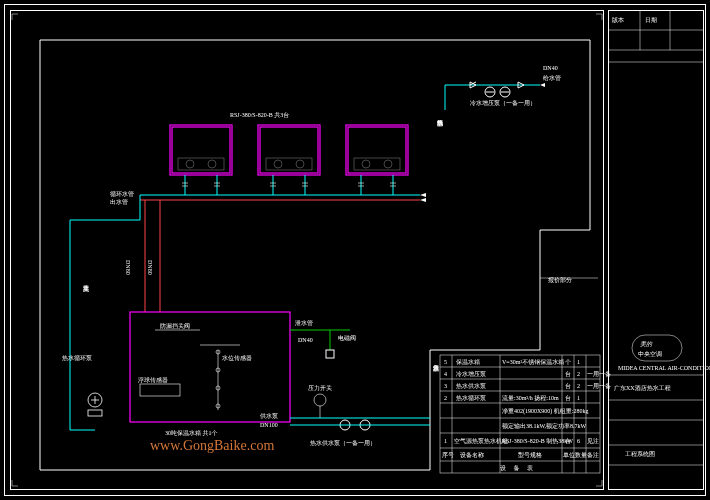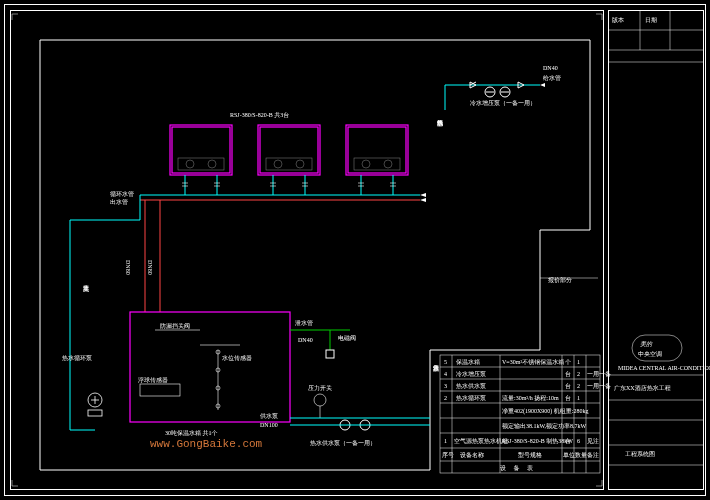--- a/index.html
+++ b/index.html
@@ -3,21 +3,21 @@
 <meta charset="utf-8">
 <style>
 *{margin:0;padding:0;box-sizing:border-box}
 body{background:#000;font-family:"SimSun",serif;overflow:hidden;width:710px;height:500px;position:relative}
 .frame{position:absolute;border:1px solid #fff}
 .outer{left:4px;top:4px;width:702px;height:492px}
 .inner-l{left:10px;top:10px;width:594px;height:480px}
 .inner-r{left:608px;top:10px;width:96px;height:480px}
 text,.txt{fill:#fff;font-size:6px;font-family:"SimSun"}
 .txt{position:absolute;color:#fff;font-size:6px;white-space:nowrap}
-.watermark{position:absolute;color:#d4773a;font-size:11px;font-family:Liberation Mono, monospace}
+.watermark{position:absolute;color:#d4773a;font-size:14px;font-family:Liberation Serif, serif}
 svg{position:absolute;left:0;top:0}
 </style>
 </head>
 <body>
 
 <div class="frame outer"></div>
 <div class="frame inner-l"></div>
 <div class="frame inner-r"></div>
 
 <svg width="710" height="500">

